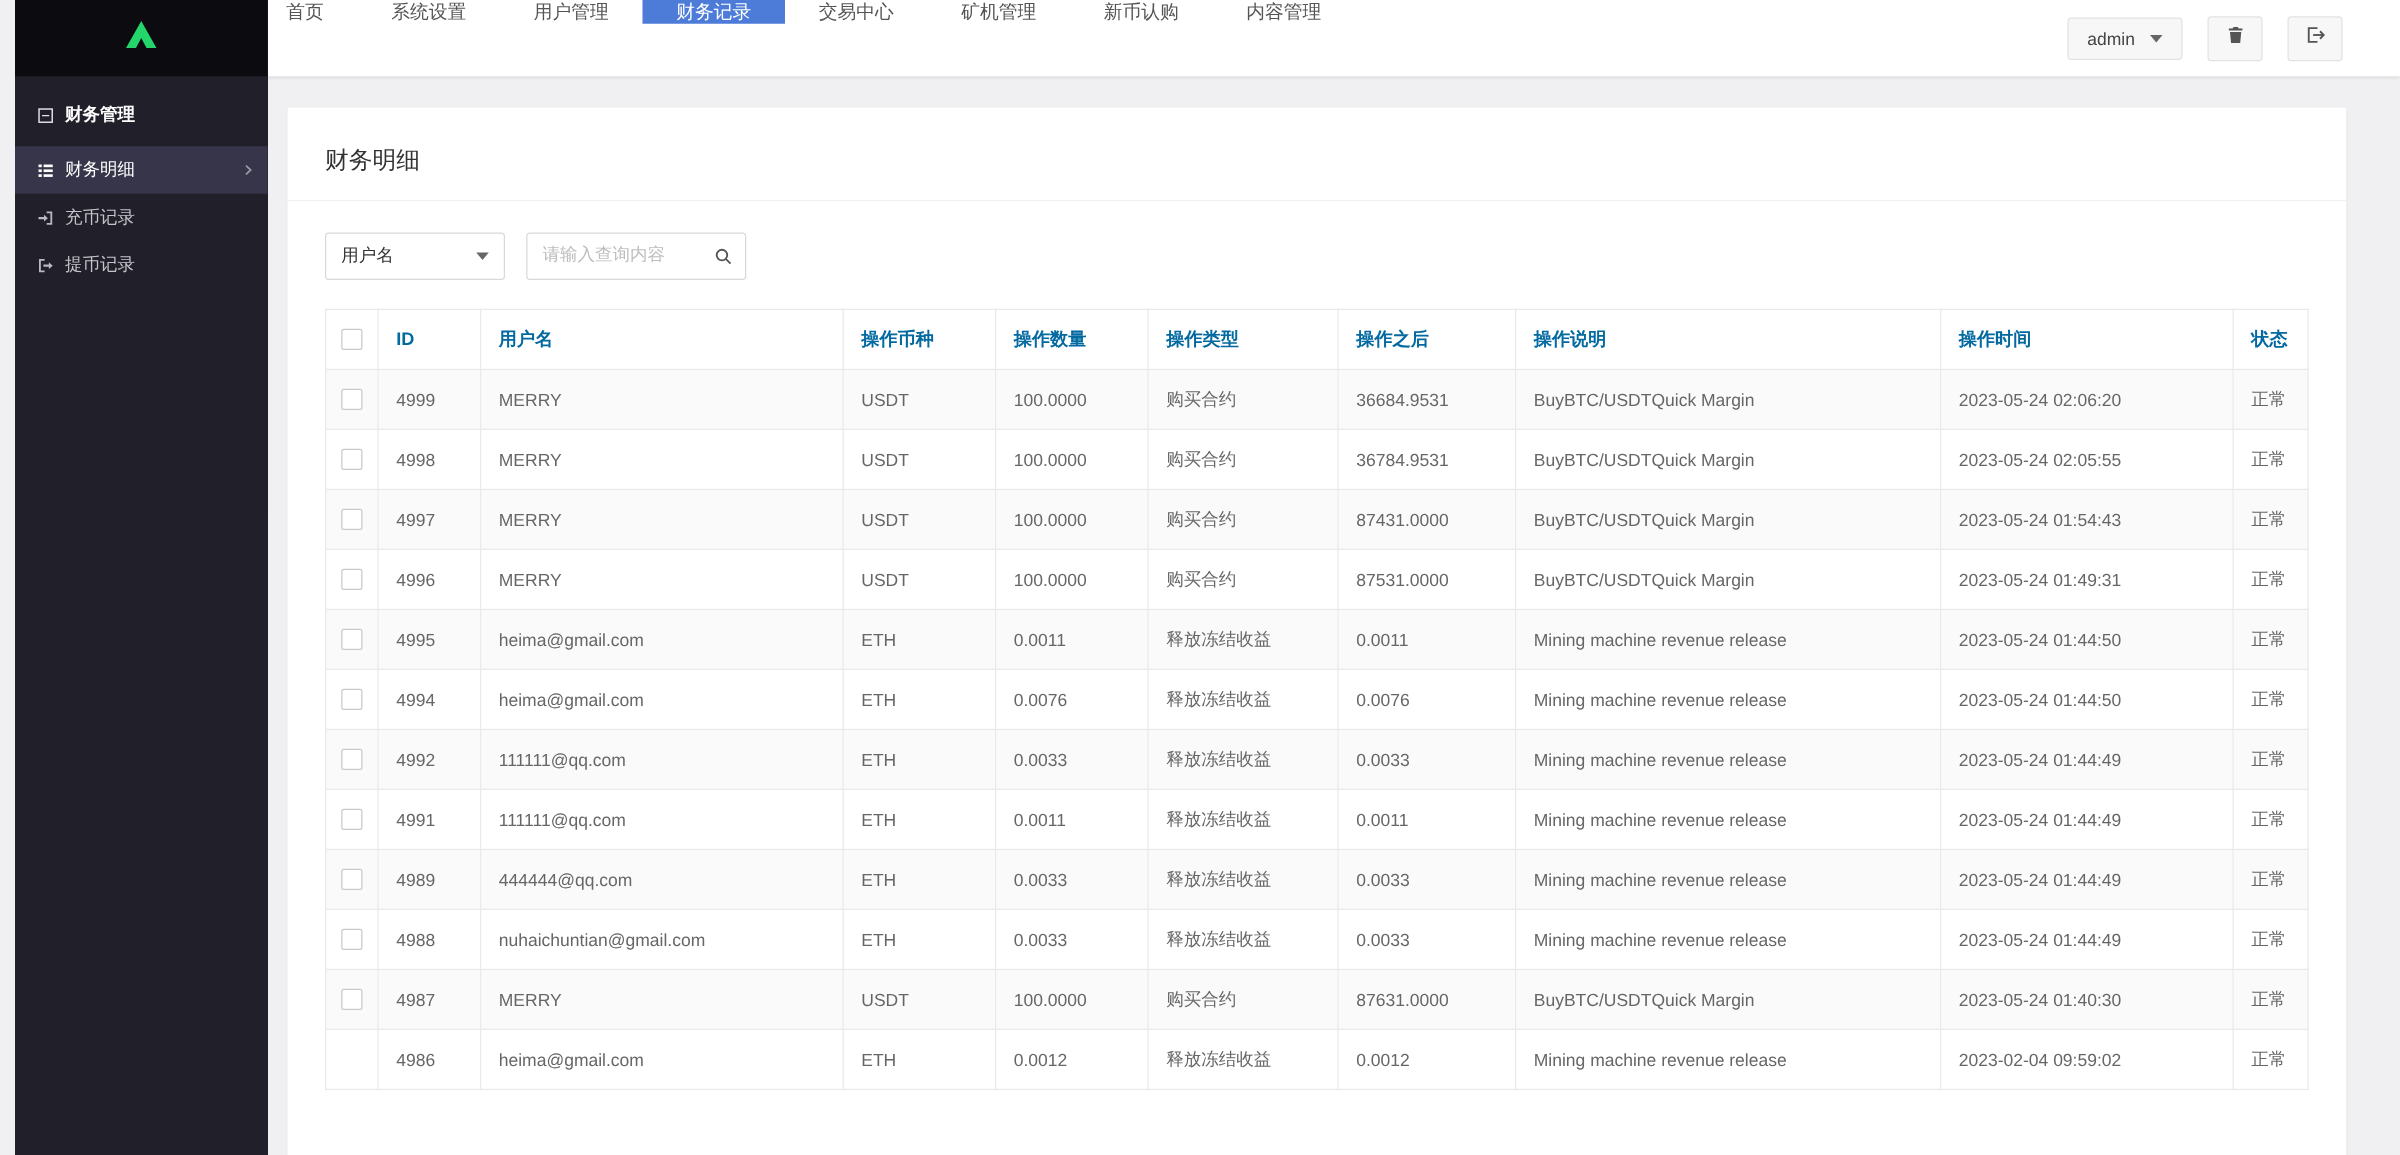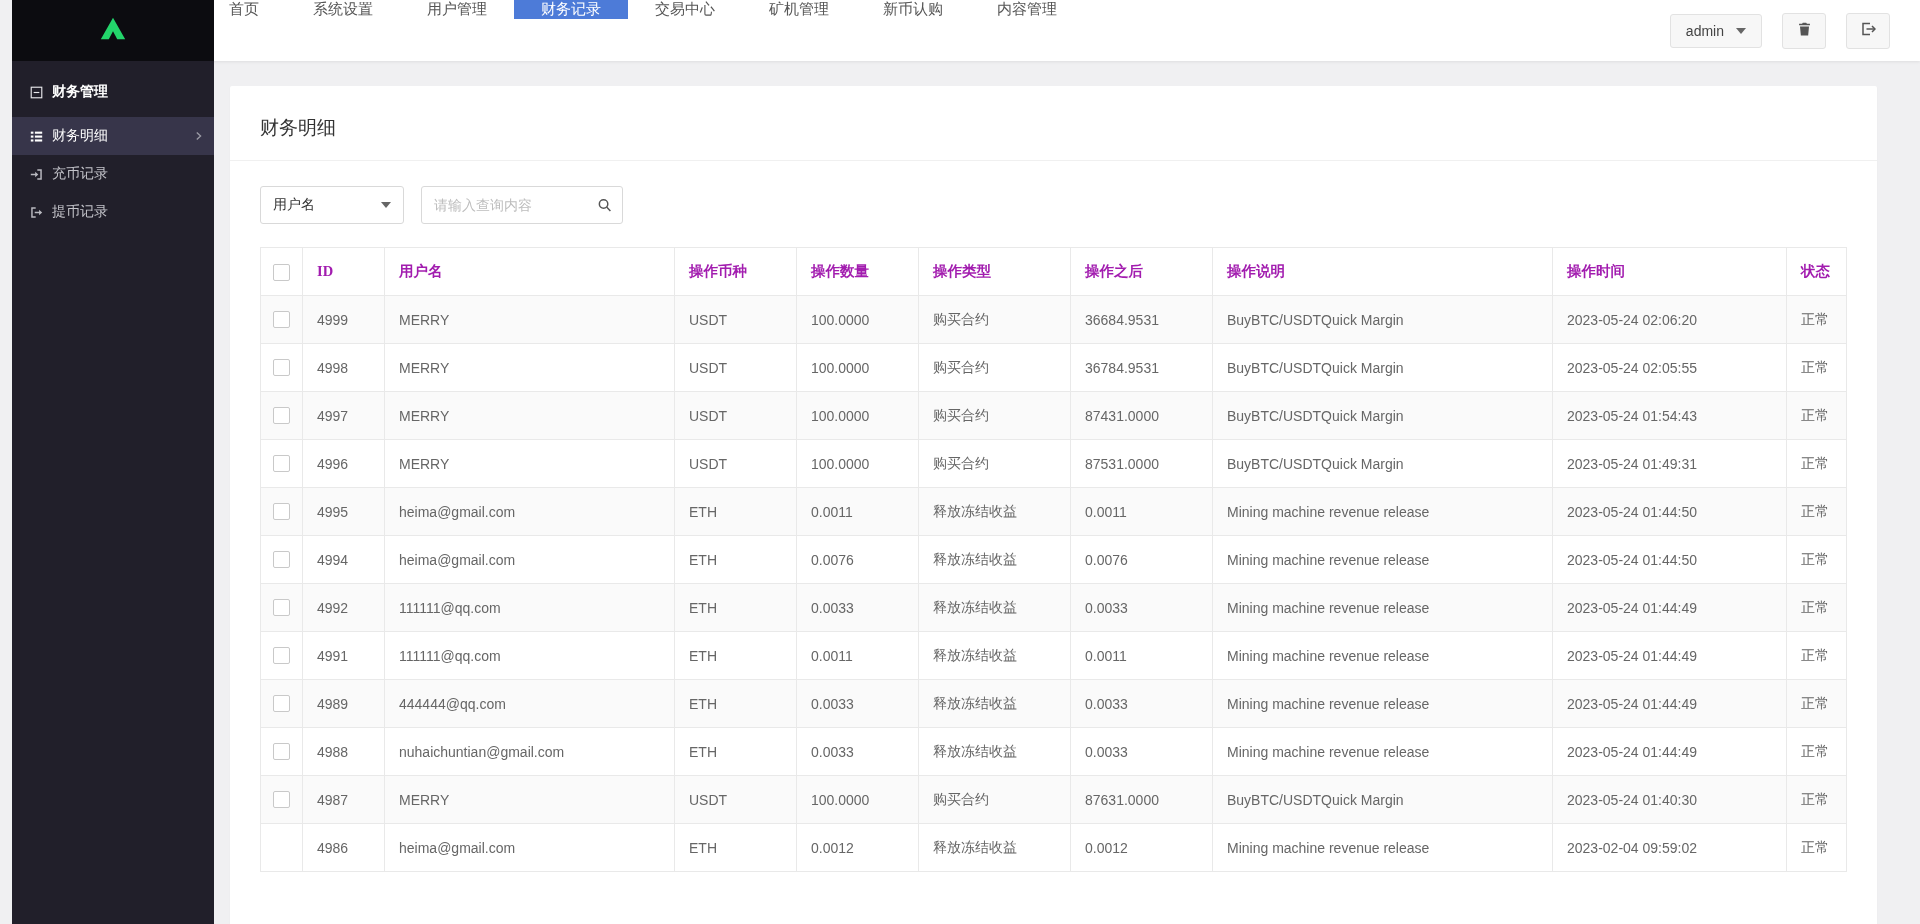--- a/index.html
+++ b/index.html
@@ -46,21 +46,21 @@
     position: relative; z-index: 10;
   }
   .tabs { display: flex; align-items: flex-start; }
   .tab {
     padding: 0 27px; display: flex; align-items: center;
     font-size: 15px; color: #555; cursor: pointer; white-space: nowrap;
   }
   .tab.active { background: var(--accent, #4d7bd8); color: #fff; }
   .nav-right {
     margin-left: auto; display: flex; align-items: center;
-    gap: 20px; padding-right: 30px; justify-content: space-between;
+    gap: 20px; padding-right: 46px; justify-content: space-between;
   }
   .admin-btn {
     display: flex; align-items: center; gap: 12px;
     background: #f7f7f7; border: 1px solid #e2e2e2; border-radius: 3px;
     padding: 8px 15px; font-size: 14px; color: #444; cursor: pointer;
   }
   .caret {
     width: 0; height: 0;
     border-left: 5px solid transparent; border-right: 5px solid transparent;
     border-top: 6px solid #666;
@@ -83,39 +83,39 @@
 
   .filter-row { display: flex; align-items: center; gap: 17px; padding: 25px 30px 23px; }
   .select {
     width: 144px; height: 38px; background: #fff;
     border: 1px solid #d9d9d9; border-radius: 3px;
     display: flex; align-items: center; justify-content: space-between;
     padding: 0 12px; font-size: 14px; color: #333; cursor: pointer;
   }
   .search-wrap { position: relative; }
   .search-input {
-    width: 202px; height: 38px;
+    width: 176px; height: 38px;
     border: 1px solid #d9d9d9; border-radius: 3px;
     padding: 0 36px 0 12px; font-size: 14px; color: #333; outline: none;
-    font-family: Liberation Sans, sans-serif;
+    font-family: Liberation Mono, monospace;
   }
   .search-input::placeholder { color: #bdbdbd; }
   .search-icon {
     position: absolute; right: 11px; top: 50%; transform: translateY(-50%);
     color: #555; display: flex; cursor: pointer;
   }
 
   
   .table-wrap { padding: 0 30px 30px; }
   table { width: 100%; border-collapse: collapse; table-layout: fixed; }
   th, td {
     border: 1px solid #e9e9e9; height: 48px; padding: 0 14px;
     text-align: left; overflow: hidden; white-space: nowrap; text-overflow: ellipsis;
   }
-  th { font-size: 14.5px; color: #a21caf; font-weight: bold; background: #fff; font-family: Liberation Serif, serif; }
+  th { font-size: 14.5px; color: #0369a1; font-weight: bold; background: #fff; }
   td { font-size: 14px; color: #666; }
   tbody tr:nth-child(odd) { background: #fafafa; }
   th.cbcell, td.cbcell { padding: 0; text-align: center; }
   .cb {
     display: inline-block; width: 17px; height: 17px;
     border: 1px solid #c9c9c9; border-radius: 2px; background: #fff;
     vertical-align: middle; cursor: pointer;
   }
 </style>
 </head>

